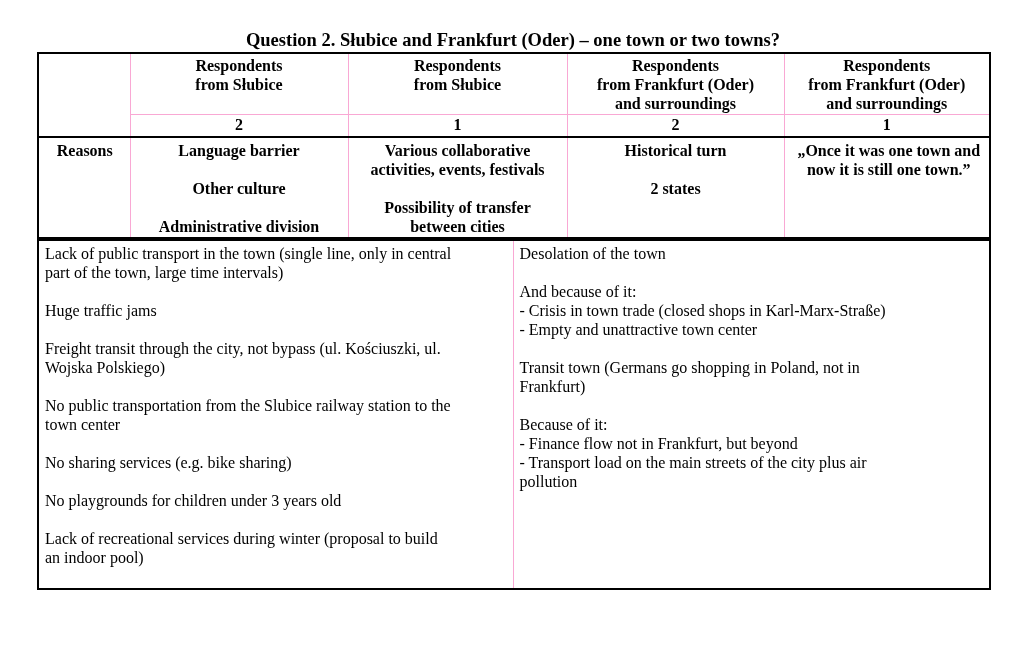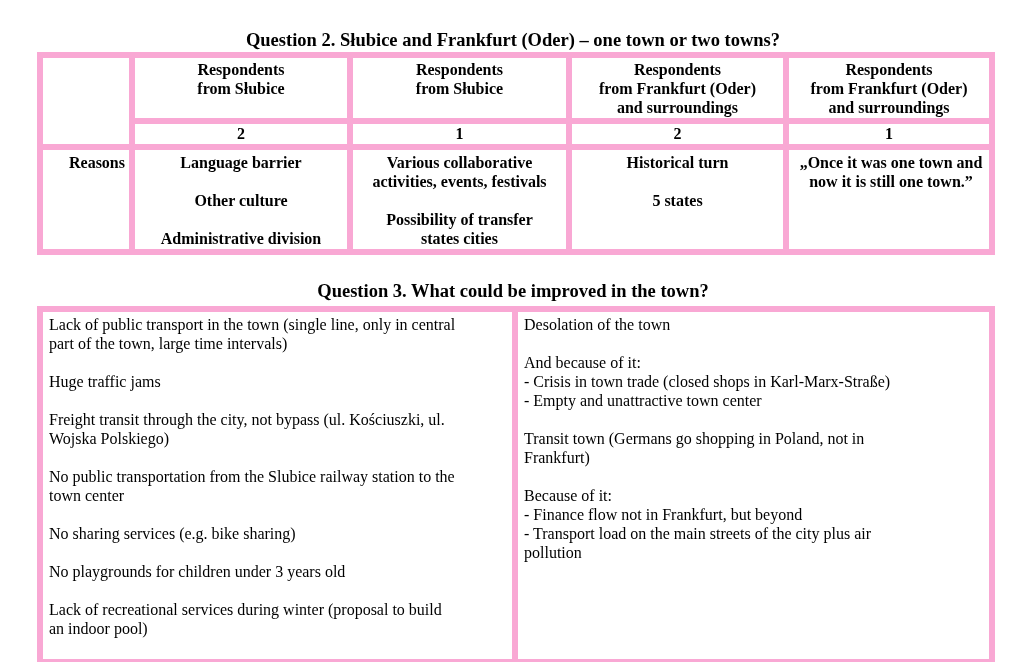--- a/index.html
+++ b/index.html
@@ -29,21 +29,21 @@
     margin-top: 26px;
     margin-bottom: 4px;
   }
   table {
     border-collapse: collapse;
     table-layout: fixed;
     width: 952px;
     border: 2px solid #000;
   }
   td, th {
-    border: 6px solid #f9a8d4;
+    border: 1px solid #f9a8d4;
     font-size: 16px;
     line-height: 19px;
     vertical-align: top;
     padding: 1px 4px;
     overflow: hidden;
   }
   .pre { white-space: pre-line; }
 
   
   .t1 th { font-weight: bold; text-align: center; }
@@ -56,21 +56,21 @@
     vertical-align: middle;
   }
   .t1 .corner { border-bottom: 2px solid #000; }
   .t1 .body-row td {
     height: 96px;
     text-align: center;
     padding-top: 3px;
     font-weight: bold;
   }
   .t1 .row-label {
-    text-align: right;
+    text-align: center;
     vertical-align: top;
     padding: 3px 4px 0 5px;
   }
   .t1 td.quote-cell { padding-left: 8px; }
 
   
   .t2 th {
     font-weight: bold;
     text-align: center;
     height: 20px;
@@ -124,31 +124,30 @@
         <th class="row-label">Reasons</th>
         <td class="pre">Language barrier
 
 Other culture
 
 Administrative division</td>
         <td class="pre">Various collaborative
 activities, events, festivals
 
 Possibility of transfer
-states cities</td>
+between cities</td>
         <td class="pre">Historical turn
 
-5 states</td>
+2 states</td>
         <td class="pre quote-cell">„Once it was one town and
 now it is still one town.”</td>
       </tr>
     </tbody>
   </table>
 
-  <div class="doc-title second">Question 3. What could be improved in the town?</div>
 
   <table class="t2">
     <colgroup>
       <col style="width:475px">
       <col style="width:477px">
     </colgroup>
     <tbody>
       <tr>
         <td class="pre">Lack of public transport in the town (single line, only in central
 part of the town, large time intervals)

